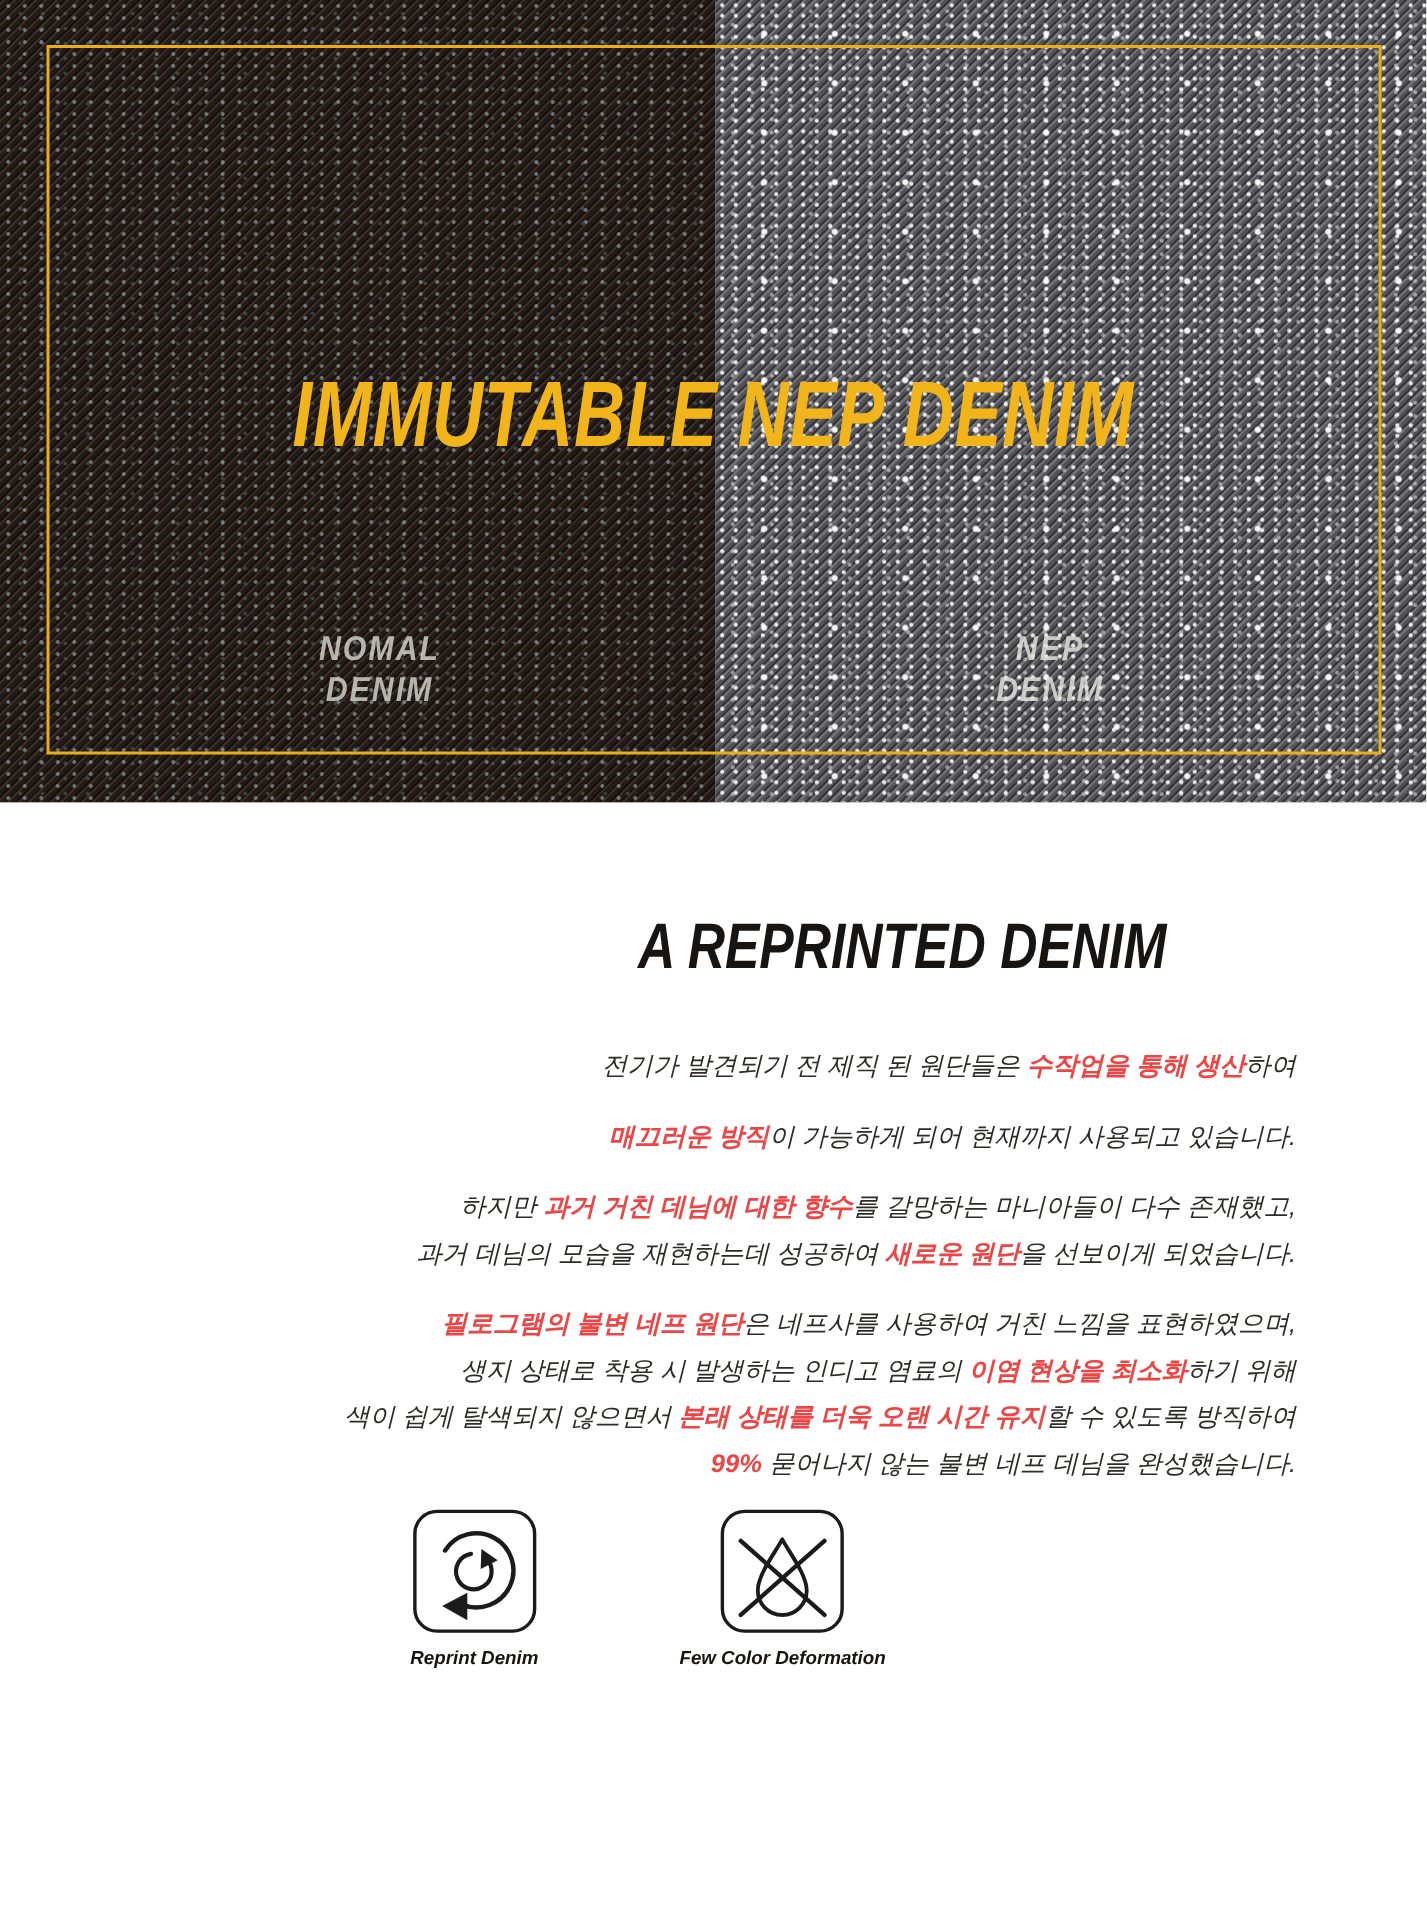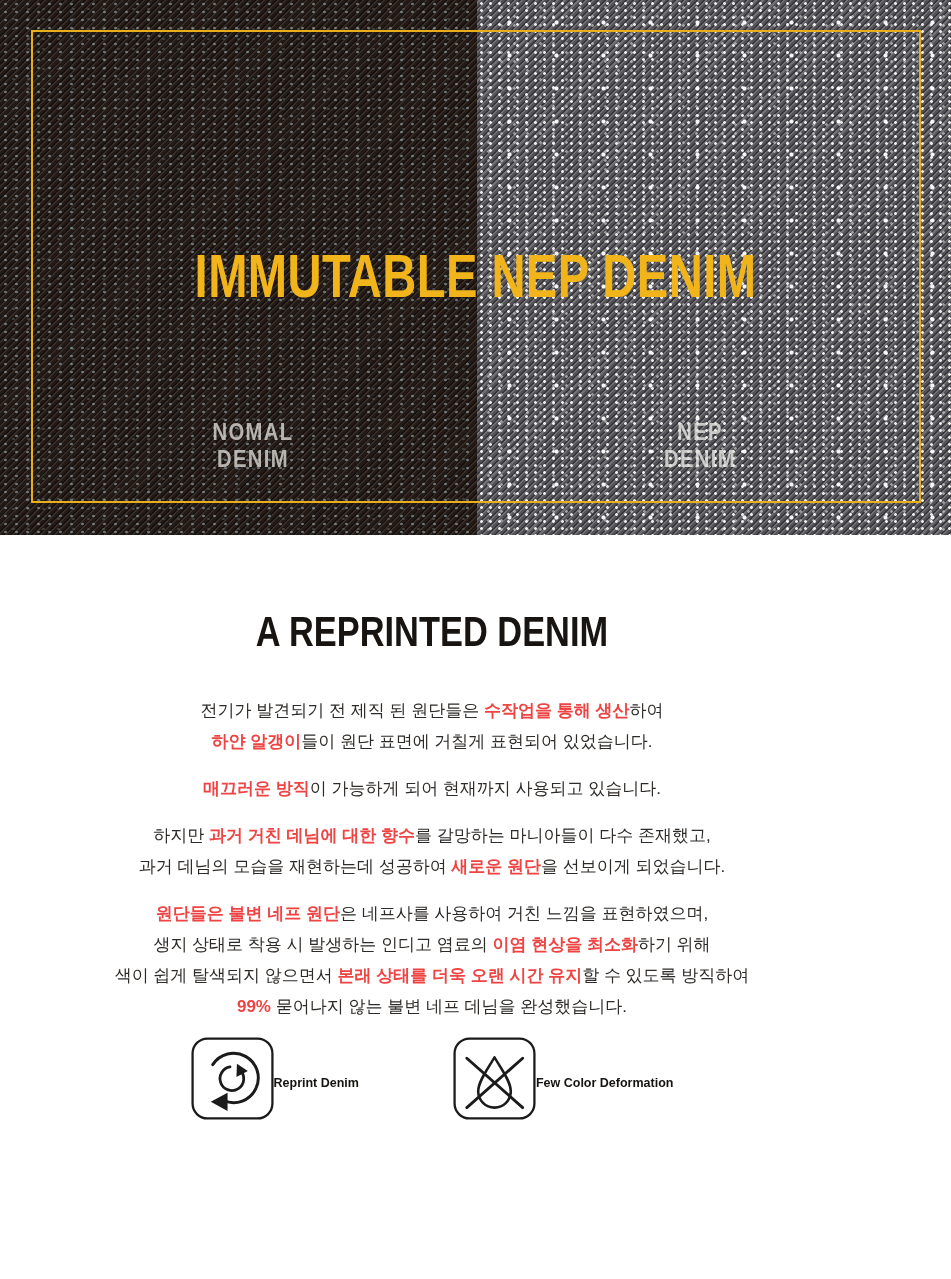--- a/index.html
+++ b/index.html
@@ -5,21 +5,21 @@
   * { margin: 0; padding: 0; box-sizing: border-box; }
   html, body { background: #ffffff; }
   body {
     width: 951px;
     height: 1279px;
     margin: 0 auto;
     font-family: "Liberation Sans", "DejaVu Sans", sans-serif;
     color: #262320;
     overflow: hidden;
   }
-  .page { width: 864px; height: 1279px; background: #ffffff; position: relative; }
+  .page { width: 864px; height: 1279px; background: #ffffff; position: relative; font-style: italic; }
 
   
   .hero {
     position: relative;
     width: 951px;
     height: 535px;
     overflow: hidden;
   }
   .denim-half { position: absolute; top: 0; height: 100%; }
   .denim-left {
@@ -77,21 +77,21 @@
     line-height: 27px;
     letter-spacing: 1.5px;
     transform: scaleX(0.88);
     transform-origin: center;
   }
   .swatch-label.left  { left: 173px; color: rgba(203,200,196,0.88); }
   .swatch-label.right { left: 620px; color: rgba(222,222,219,0.85); }
   .swatch-label span { display: block; }
 
   
-  .article { padding-top: 72px; text-align: center; }
+  .article { padding-top: 72px; text-align: right; }
   .article-heading {
     font-size: 43px;
     font-weight: 700;
     color: #171411;
     letter-spacing: 0;
     transform: scaleX(0.8);
     transform-origin: center;
     white-space: nowrap;
   }
   .paragraphs { margin-top: 39px; }
@@ -105,21 +105,21 @@
   .para .line { display: block; white-space: nowrap; }
   .para b { font-weight: 700; color: #ef4444; }
 
   
   .badges {
     margin-top: 15px;
     display: flex;
     justify-content: center;
     gap: 94px;
   }
-  .badge { display: flex; flex-direction: row; align-items: center; }
+  .badge { display: flex; flex-direction: column; align-items: center; }
   .badge svg { width: 83px; height: 83px; display: block; }
   .badge-label {
     margin-top: 9px;
     font-size: 12.5px;
     font-weight: 700;
     color: #161310;
     letter-spacing: 0;
   }
 </style>
 </head>
@@ -140,31 +140,30 @@
       <span>NEP</span>
       <span>DENIM</span>
     </div>
   </section>
 
   <section class="article">
     <h1 class="article-heading">A REPRINTED DENIM</h1>
     <div class="paragraphs">
         <p class="para">
           <span class="line"><span>전기가 발견되기 전 제직 된 원단들은 </span><b>수작업을 통해 생산</b><span>하여</span></span>
-          <span class="line"><b>하얀 알갱이</b><span>들이 원단 표면에 거칠게 표현되어 있었습니다.</span></span>
         </p>
         <p class="para">
           <span class="line"><b>매끄러운 방직</b><span>이 가능하게 되어 현재까지 사용되고 있습니다.</span></span>
         </p>
         <p class="para">
           <span class="line"><span>하지만 </span><b>과거 거친 데님에 대한 향수</b><span>를 갈망하는 마니아들이 다수 존재했고,</span></span>
           <span class="line"><span>과거 데님의 모습을 재현하는데 성공하여 </span><b>새로운 원단</b><span>을 선보이게 되었습니다.</span></span>
         </p>
         <p class="para">
-          <span class="line"><b>원단들은 불변 네프 원단</b><span>은 네프사를 사용하여 거친 느낌을 표현하였으며,</span></span>
+          <span class="line"><b>필로그램의 불변 네프 원단</b><span>은 네프사를 사용하여 거친 느낌을 표현하였으며,</span></span>
           <span class="line"><span>생지 상태로 착용 시 발생하는 인디고 염료의 </span><b>이염 현상을 최소화</b><span>하기 위해</span></span>
           <span class="line"><span>색이 쉽게 탈색되지 않으면서 </span><b>본래 상태를 더욱 오랜 시간 유지</b><span>할 수 있도록 방직하여</span></span>
           <span class="line"><b>99%</b><span> 묻어나지 않는 불변 네프 데님을 완성했습니다.</span></span>
         </p>
       </div>
 
     <div class="badges">
       <div class="badge">
         <svg viewBox="0 0 84 84">
           <rect x="1.6" y="1.6" width="80.8" height="80.8" rx="15" fill="none" stroke="#1b1b1b" stroke-width="2.3"></rect>

